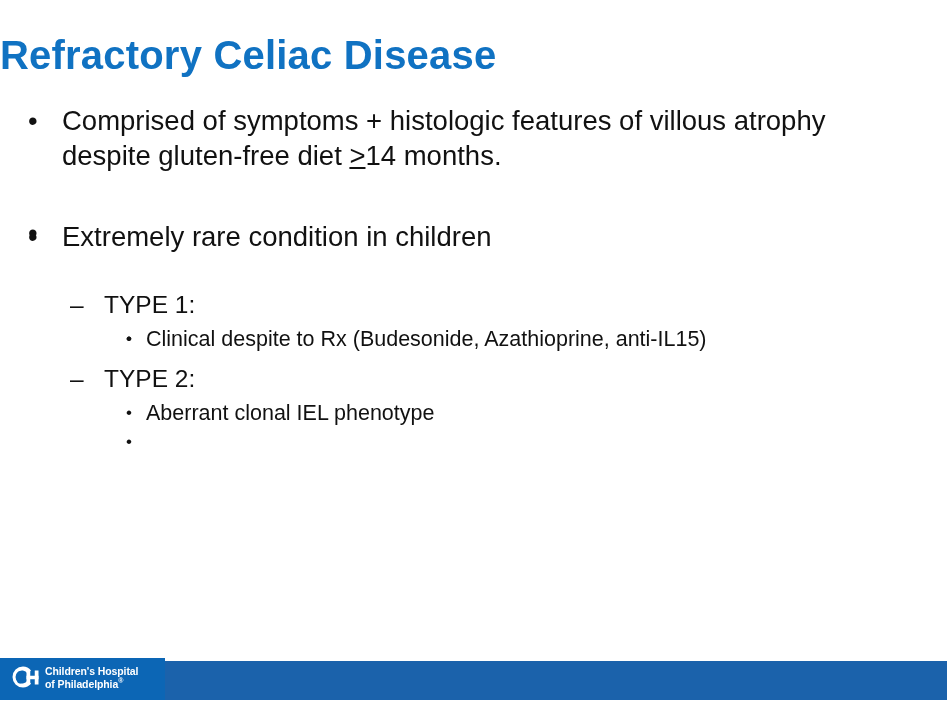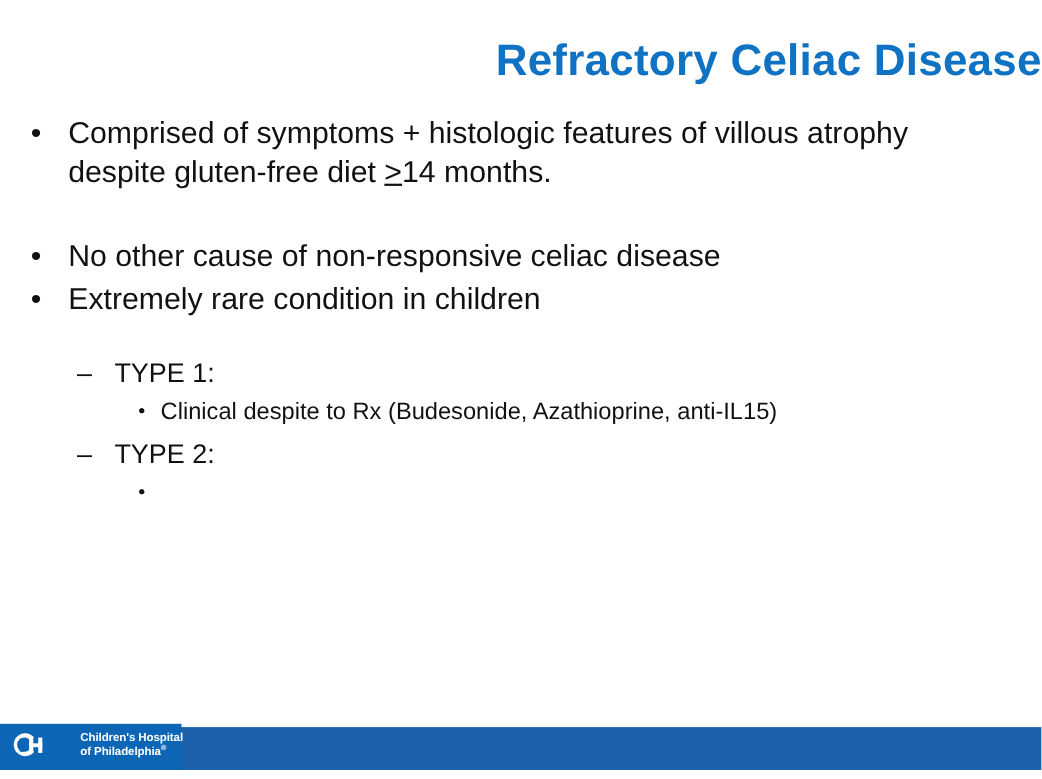--- a/index.html
+++ b/index.html
@@ -18,21 +18,21 @@
     background: #ffffff;
     overflow: hidden;
   }
 
   
   .slide-title {
     position: absolute;
     left: 0;
     top: 32px;
     width: 947px;
-    text-align: right;
+    text-align: left;
     color: #1072C2;
     font-size: 40px;
     font-weight: bold;
     letter-spacing: 0.2px;
     line-height: 1.15;
     white-space: nowrap;
   }
 
   
   .body-area {
@@ -128,21 +128,20 @@
     height: 27px;
     flex: 0 0 auto;
   }
   .chop-wordmark {
     color: #ffffff;
     font-size: 10.5px;
     font-weight: bold;
     line-height: 1.18;
     letter-spacing: -0.1px;
     white-space: nowrap;
-    margin-left: 28px;
   }
   .chop-wordmark .reg {
     font-size: 7px;
     vertical-align: super;
   }
 </style>
 </head>
 <body>
 
 <div class="slide">
@@ -154,21 +153,20 @@
     <div class="lvl1">
       <span class="bullet">•</span>
       <span>Comprised of symptoms + histologic features of villous atrophy</span><br>
       <span>despite gluten-free diet </span><span class="underlined">&gt;</span><span>14 months.</span>
     </div>
 
     <div class="gap-lg"></div>
 
     <div class="lvl1">
       <span class="bullet">•</span>
-      <span>No other cause of non-responsive celiac disease</span>
     </div>
 
     <div class="gap-xs"></div>
 
     <div class="lvl1">
       <span class="bullet">•</span>
       <span>Extremely rare condition in children</span>
     </div>
 
     <div class="gap-md"></div>
@@ -193,20 +191,21 @@
 
     <div class="lvl2">
       <span class="bullet">–</span>
       <span>TYPE 2:</span>
     </div>
 
     <div class="gap-xs"></div>
 
     <div class="lvl3">
       <span class="bullet">•</span>
+      <span>Aberrant clonal IEL phenotype</span>
     </div>
 
     <div class="lvl3">
       <span class="bullet">•</span>
     </div>
 
   </div>
 
   <div class="footer-band"></div>
   <div class="footer-logo-block"></div>

